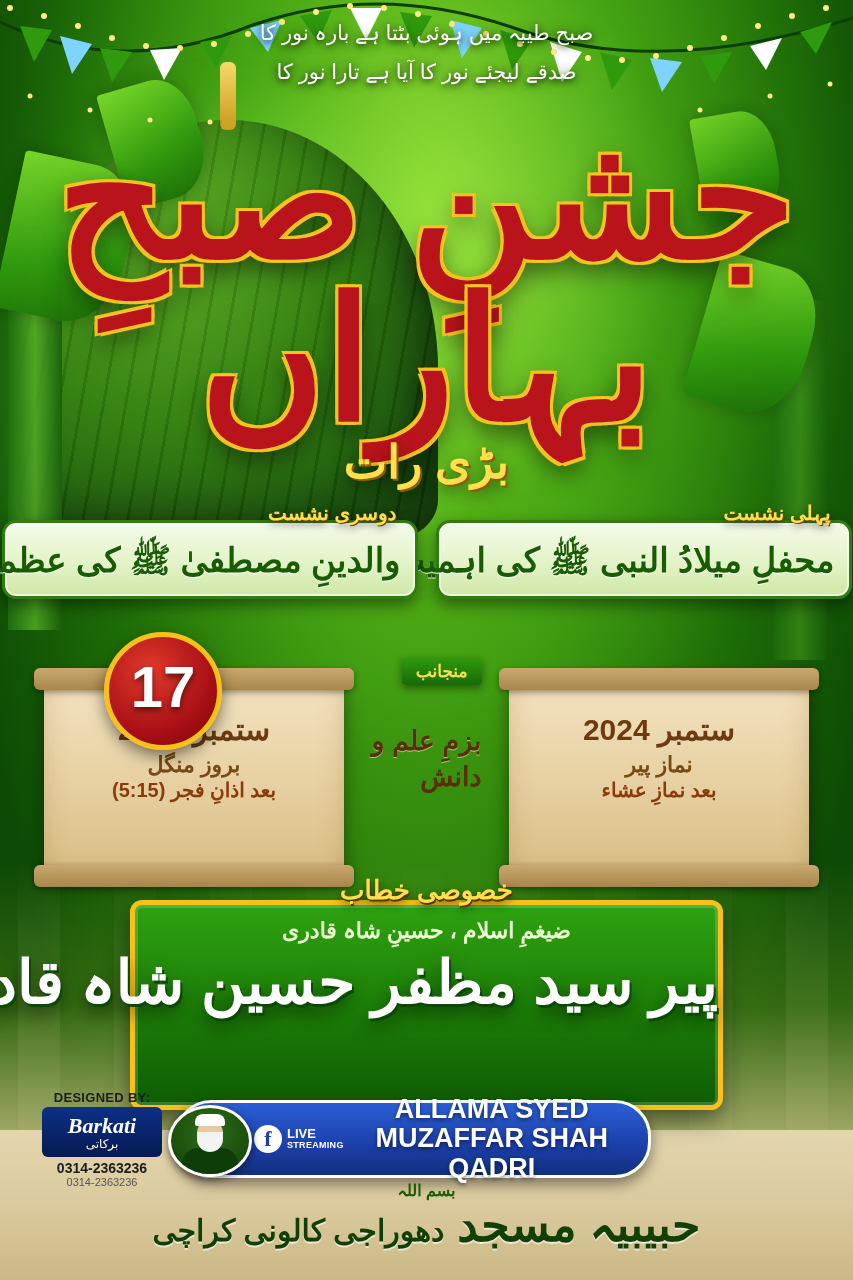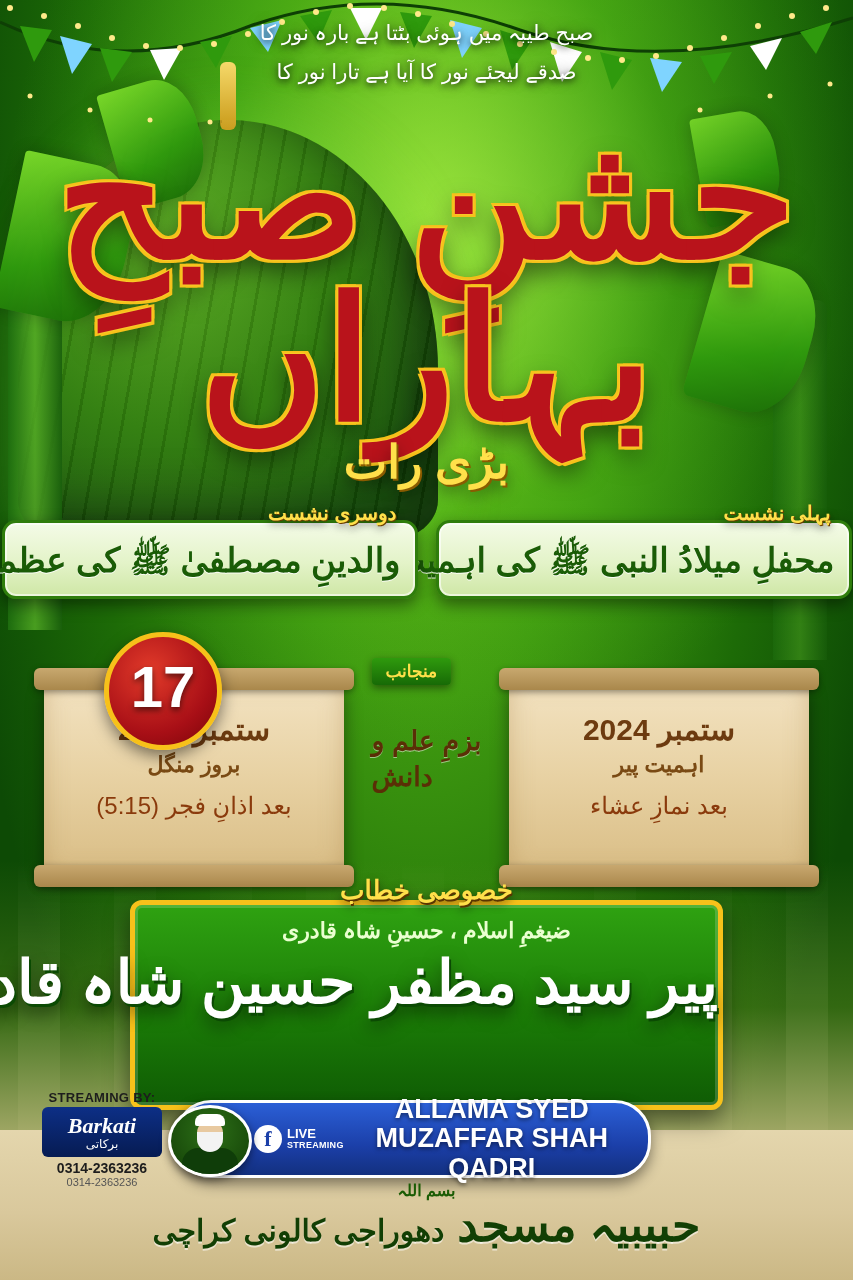--- a/index.html
+++ b/index.html
@@ -236,23 +236,23 @@
     white-space: nowrap;
   }
   .scroll .day {
     margin-top: 4px;
     font-size: 22px;
     font-weight: bold;
     color: #7a4a14;
     white-space: nowrap;
   }
   .scroll .note {
-    margin-top: 14px;
-    font-size: 24px;
-    font-weight: normal;
+    margin-top: 0;
+    font-size: 20px;
+    font-weight: bold;
     color: #8a3a0c;
     white-space: nowrap;
   }
   .daybadge {
     position: absolute;
     top: -8px;
     width: 108px; height: 108px;
     border-radius: 50%;
     background: radial-gradient(circle at 38% 32%, #e23b2a 0%, #a80f16 62%, #780409 100%);
     border: 5px solid #f7c11a;
@@ -264,21 +264,21 @@
     text-align: center;
     text-shadow: 0 3px 6px rgba(0,0,0,.6);
   }
   .daybadge.b16 { right: 74px; }
   .daybadge.b17 { left: 74px; }
 
   .center-tag {
     position: absolute;
     top: 18px; left: 50%;
     transform: translateX(-50%);
-    text-align: left;
+    text-align: right;
     direction: rtl;
   }
   .center-tag .ribbon {
     display: inline-block;
     background: linear-gradient(180deg, #2f9a0d, #176a06);
     color: #ffe04a;
     font-size: 17px;
     font-weight: bold;
     padding: 3px 14px;
     border-radius: 4px;
@@ -592,21 +592,21 @@
   </div>
 
   <div class="scrolls">
 
     <div class="scroll right">
       <div class="inner">
         <div class="month">
           <span>ستمبر</span>
           <span>2024</span>
         </div>
-        <div class="day">اہمیت پیر</div>
+        <div class="day">نماز پیر</div>
         <div class="note">بعد نمازِ عشاء</div>
       </div>
     </div>
 
     <div class="scroll left">
       <div class="inner">
         <div class="month">
           <span>ستمبر</span>
           <span>2024</span>
         </div>
@@ -623,21 +623,21 @@
     </div>
   </div>
 
   <div class="speaker-panel">
     <div class="khitab">خصوصی خطاب</div>
     <div class="titles">ضیغمِ اسلام ، حسینِ شاہ قادری</div>
     <div class="name">پیر سید مظفر حسین شاہ قادری</div>
   </div>
 
   <div class="designer">
-    <div class="dtitle">STREAMING BY:</div>
+    <div class="dtitle">DESIGNED BY:</div>
     <div class="logo">
       <div class="brand">Barkati</div>
       <div class="urdu">برکاتی</div>
     </div>
     <div class="phone">0314-2363236</div>
     <div class="phone2">0314-2363236</div>
   </div>
 
   <div class="livebar">
     <div class="live-photo">

